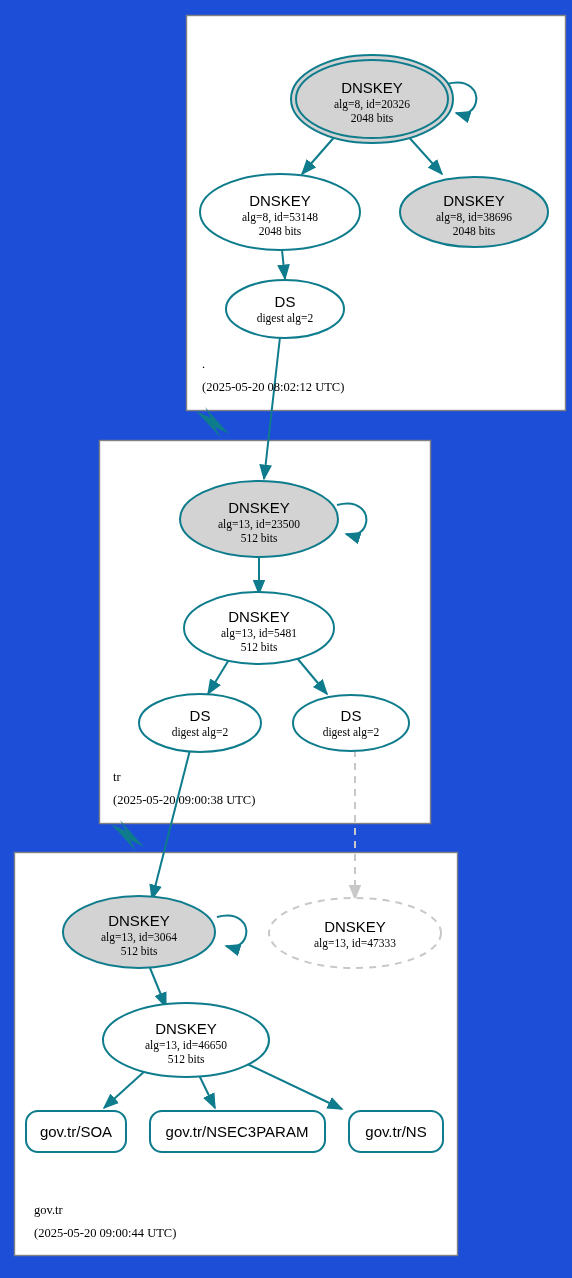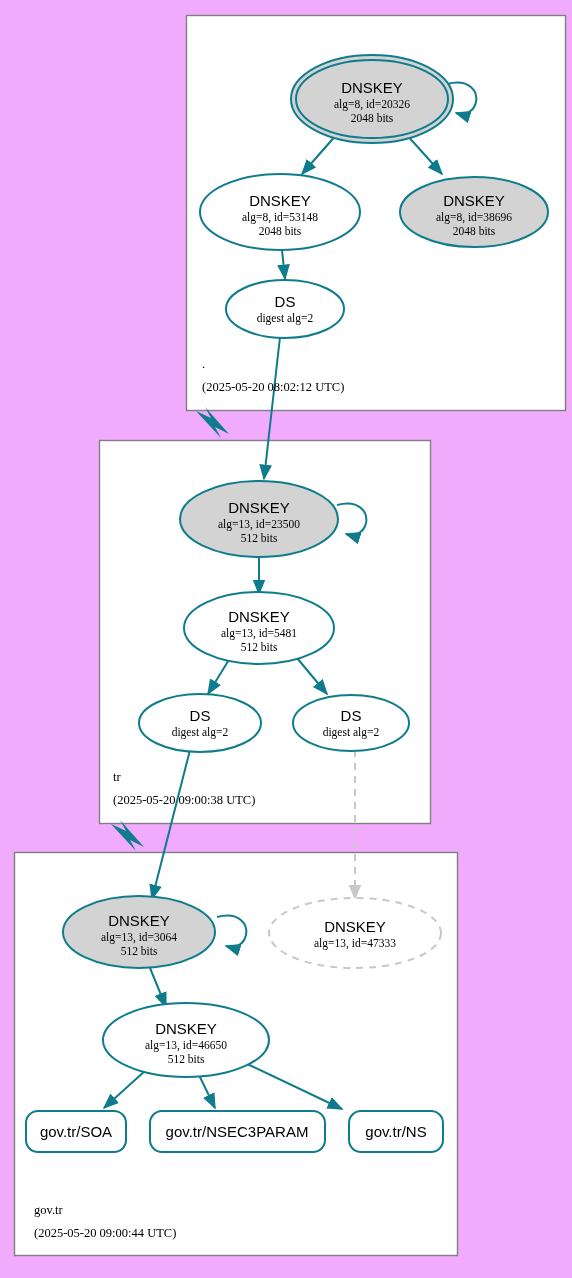--- a/index.html
+++ b/index.html
@@ -7,21 +7,21 @@
     padding: 0;
     background: #ffffff;
   }
   body {
     font-family: "Liberation Sans", sans-serif;
   }
   #canvas {
     position: relative;
     width: 572px;
     height: 1278px;
-    background: #f0abfc;
+    background: #1d4ed8;
     overflow: hidden;
   }
   svg.graph {
     position: absolute;
     top: 0; left: 0;
     width: 572px;
     height: 1278px;
   }
   text { fill: #000000; }
   .t-title {

